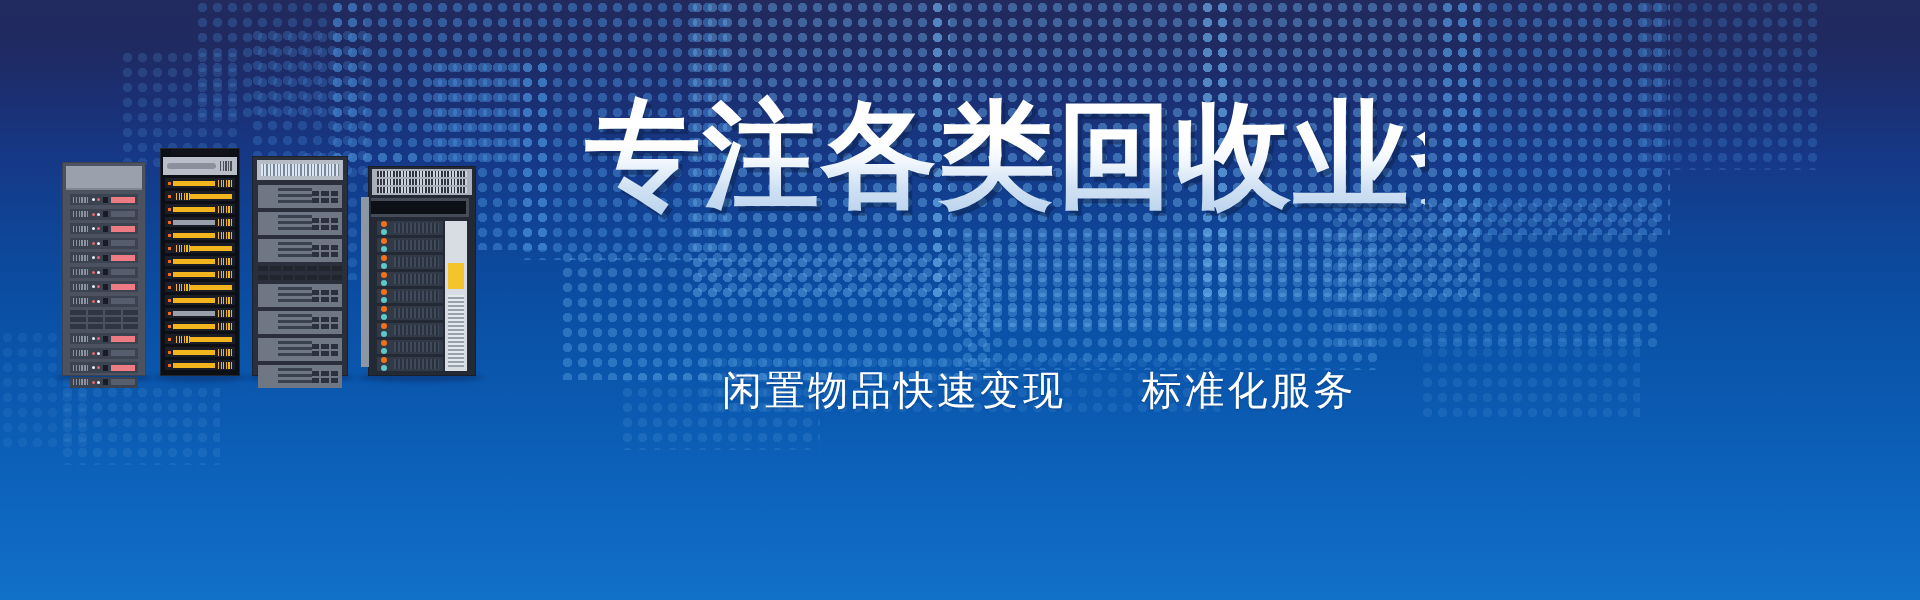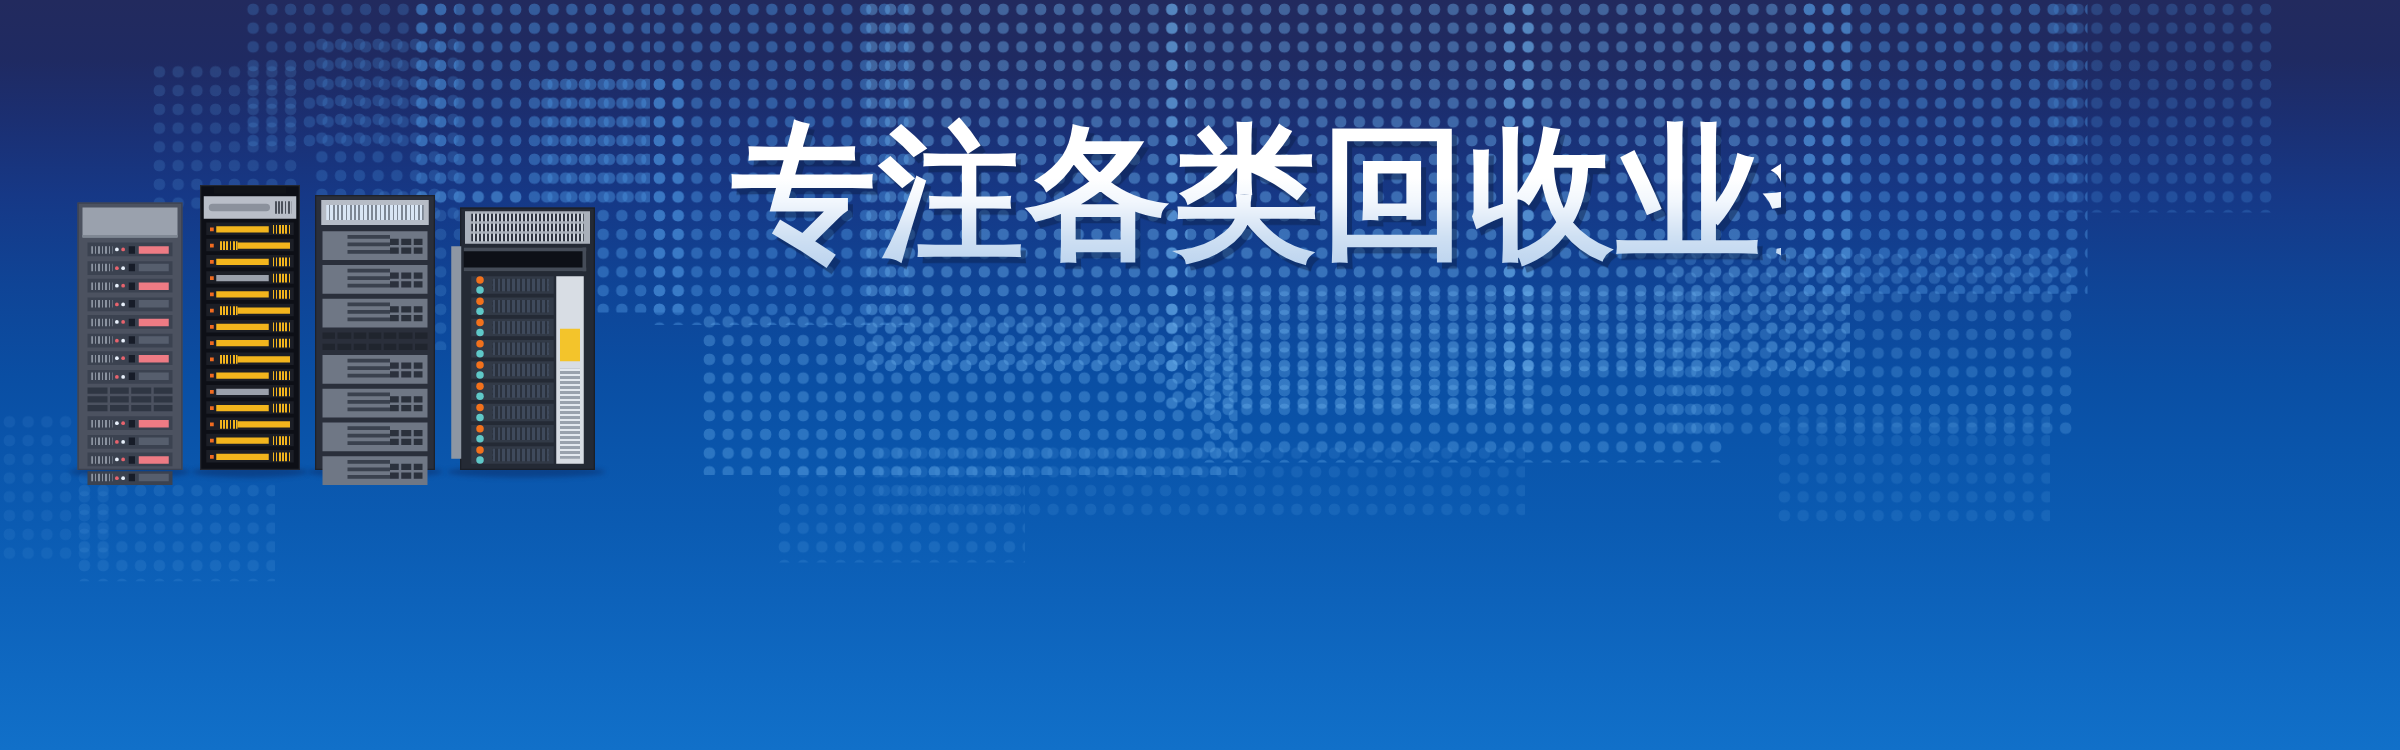--- a/index.html
+++ b/index.html
@@ -554,14 +554,19 @@
           <div class="y"></div>
           <div class="v"></div>
         </div>
       </div>
     </div>
 
   </div>
 
   <div class="headline">专注各类回收业务</div>
 
+  <div class="subtitle">
+    <span>闲置物品快速变现</span>
+    <span class="gap"></span>
+    <span>标准化服务</span>
+  </div>
 
 </div>
 
 </body></html>

